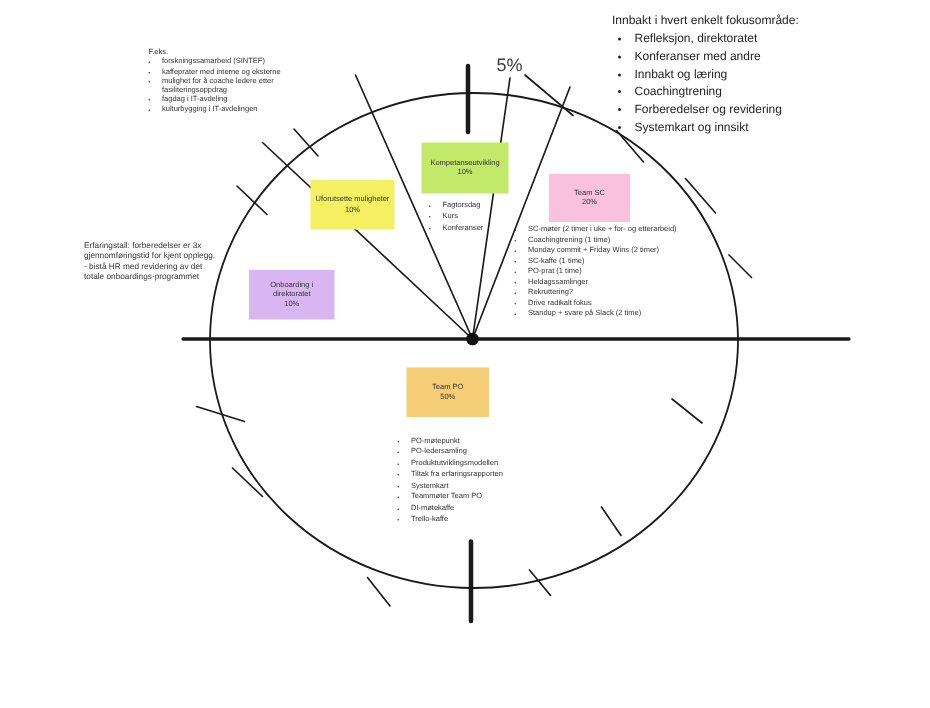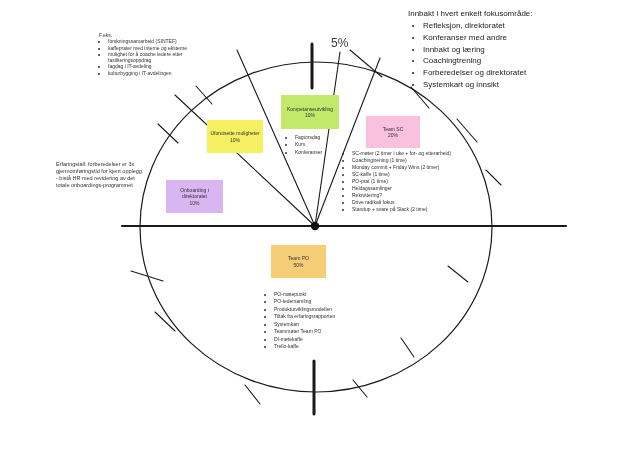--- a/index.html
+++ b/index.html
@@ -137,21 +137,21 @@
       </ul>
   </div>
 
   <div class="note" id="focus-note">
     <p class="heading">Innbakt i hvert enkelt fokusområde:</p>
     <ul>
         <li>Refleksjon, direktoratet</li>
         <li>Konferanser med andre</li>
         <li>Innbakt og læring</li>
         <li>Coachingtrening</li>
-        <li>Forberedelser og direktoratet</li>
+        <li>Forberedelser og revidering</li>
         <li>Systemkart og innsikt</li>
       </ul>
   </div>
 
   <div class="note" id="examples-note">
     <p class="heading">F.eks.</p>
     <ul>
         <li>forskningssamarbeid (SINTEF)</li>
         <li>kaffeprater med interne og eksterne</li>
         <li>mulighet for å coache ledere etter fasiliteringsoppdrag</li>

